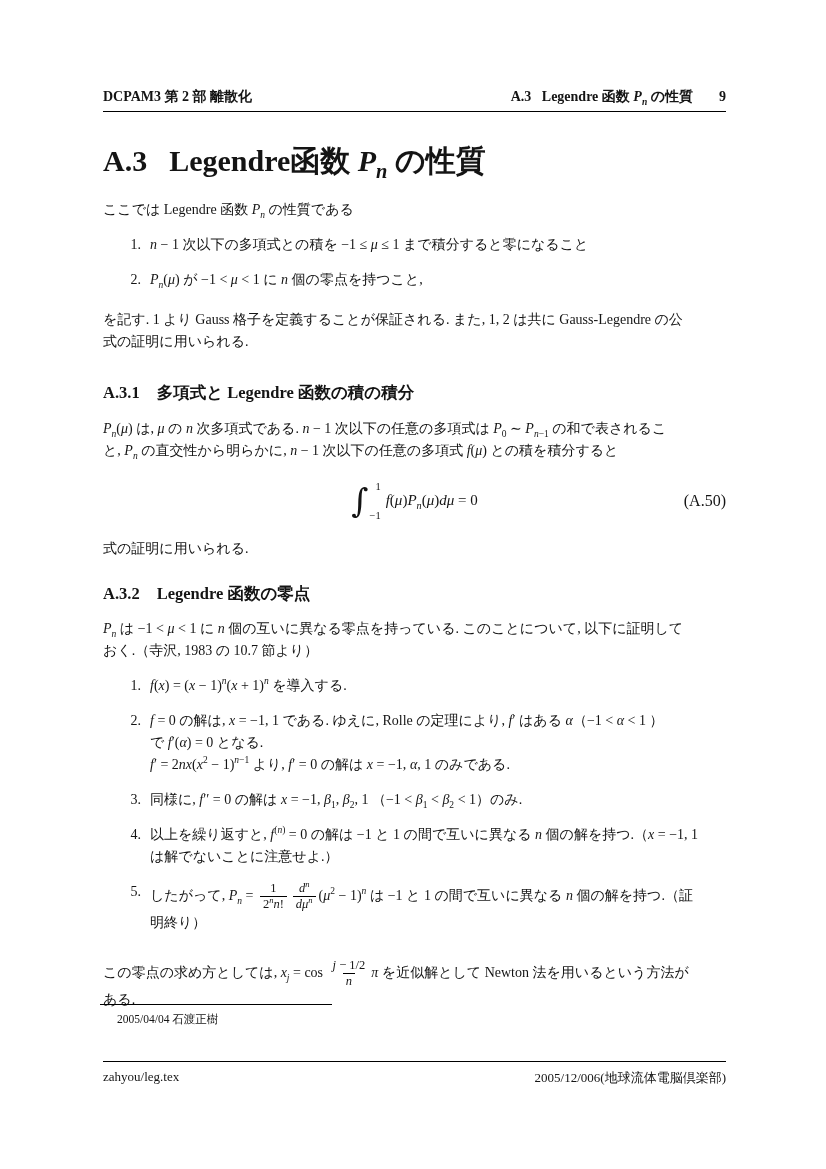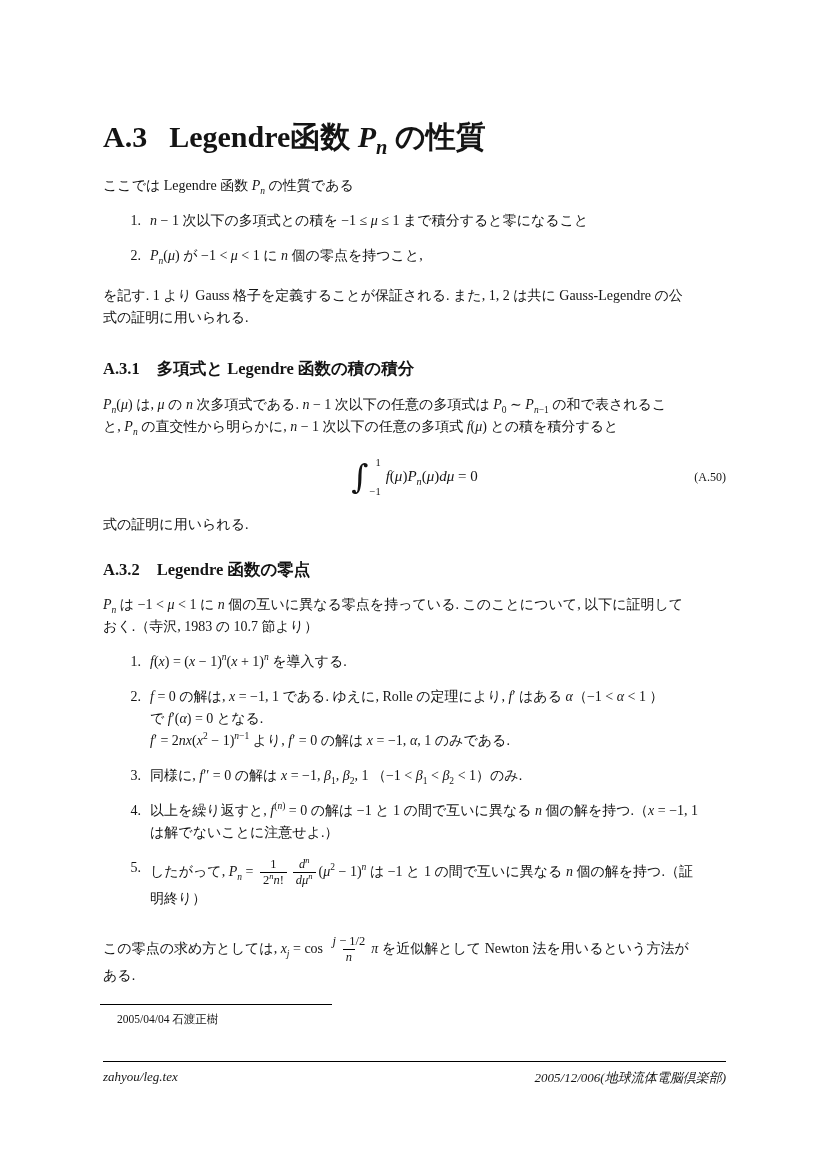--- a/index.html
+++ b/index.html
@@ -53,21 +53,21 @@
   .int-glyph{font-size:33px;line-height:1;font-family:"DejaVu Serif",serif;}
   .int-limits{
     display:inline-flex;flex-direction:column;justify-content:space-between;
     height:40px;font-size:10.5px;margin:0 5px 0 1px;line-height:1;
     transform:translateY(1px);
   }
   .lim-up{align-self:flex-end;}
   .lim-lo{align-self:flex-start;}
   .eq-tag{
     position:absolute;right:0;top:50%;transform:translateY(-50%);
-    font-size:12px;
+    font-size:16px;
   }
 
   
   .frac{
     display:inline-flex;flex-direction:column;align-items:center;
     vertical-align:middle;margin:0 3px;line-height:1.2;
     font-size:12.5px;text-align:center;
   }
   .frac .num{padding:0 3px;}
   .frac .den{border-top:1px solid #000;padding:0 3px;font-family:Liberation Serif, serif;}
@@ -76,31 +76,37 @@
   .footnote{position:absolute;left:100px;top:1004px;width:623px;font-size:11.5px;line-height:15px;}
   .fn-rule{width:232px;border-top:1px solid #000;margin-bottom:7px;}
   .fn-line{margin-left:17px;}
 
   
   .doc-footer{
     position:absolute;left:103px;top:1061px;width:623px;
     border-top:1.2px solid #000;padding-top:7px;
     display:flex;justify-content:space-between;
     font-size:13px;
-    font-style:italic;
   }
   i{font-style:italic;}
   sup,sub{font-size:0.68em;line-height:0;}
 </style>
 </head>
 <body>
 
 <div class="page">
   <div class="content">
 
+    <div class="doc-header">
+      <span>DCPAM3 第 2 部 離散化</span>
+      <span class="h-right">
+        <span>A.3&nbsp;&nbsp;&nbsp;Legendre 函数 <i>P<sub>n</sub></i> の性質</span>
+        <span class="pagenum">9</span>
+      </span>
+    </div>
 
     <div class="title">
       <span>A.3</span>
       <span>Legendre函数 <i>P<sub>n</sub></i> の性質</span>
     </div>
 
     <p class="para mt20">ここでは Legendre 函数 <i>P<sub>n</sub></i> の性質である</p>
 
     <div class="olist">
       <div class="li">

